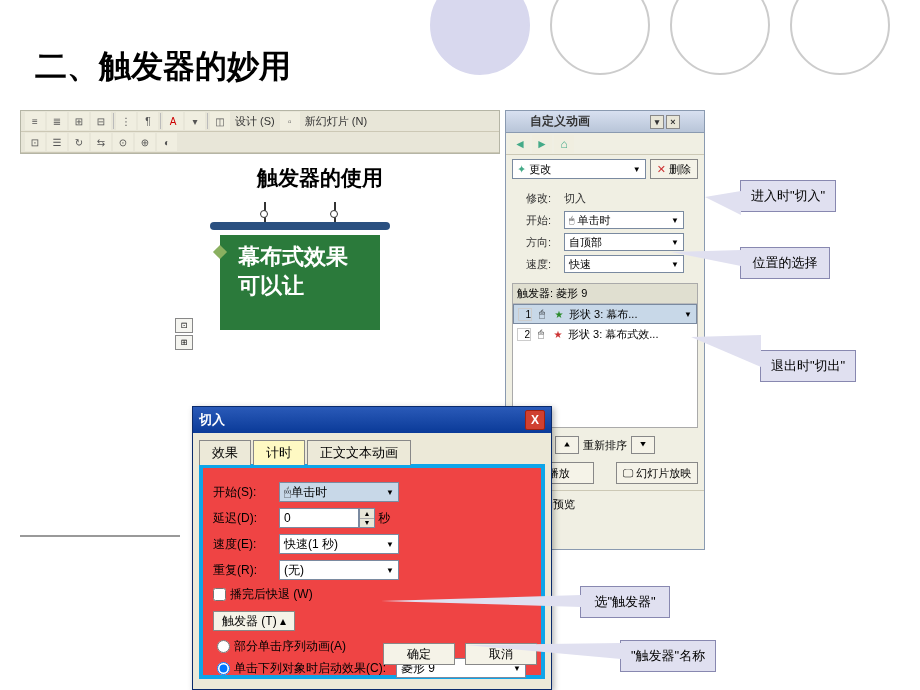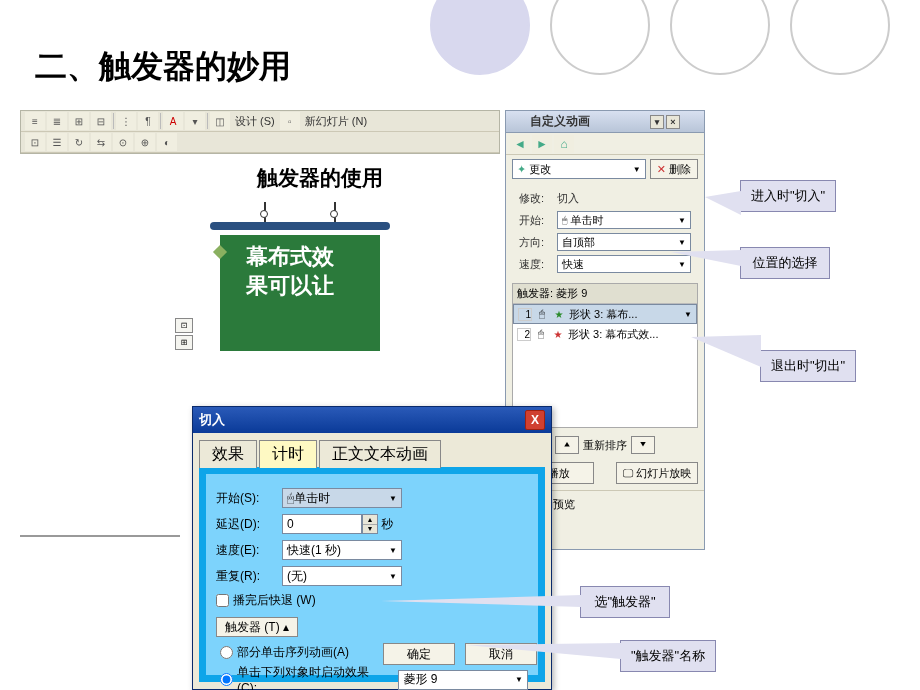--- a/index.html
+++ b/index.html
@@ -19,39 +19,39 @@
 
 
 .content-area { position: absolute; top: 164px; left: 170px; width: 300px; }
 .content-title { font-size: 21px; font-weight: bold; text-align: center; margin-bottom: 30px; }
 .banner-shape { position: relative; margin-left: 40px; width: 175px; }
 .banner-rod { width: 180px; height: 8px; background: #2a5080; border-radius: 4px; position: relative; }
 .banner-dot { width: 8px; height: 8px; background: white; border: 1px solid #333; border-radius: 50%; position: absolute; top: -12px; }
 .banner-dot.d1 { left: 50px; }
 .banner-dot.d2 { left: 120px; }
 .banner-line { width: 2px; height: 22px; background: #333; position: absolute; top: -20px; }
-.banner-body { width: 160px; height: 116px; margin-left: 10px; margin-top: 5px; background: #2b7a3b; color: white; padding: 8px 26px; font-size: 22px; font-weight: bold; line-height: 1.3; }
+.banner-body { width: 160px; height: 95px; margin-left: 10px; margin-top: 5px; background: #2b7a3b; color: white; padding: 8px 18px; font-size: 22px; font-weight: bold; line-height: 1.3; }
 .diamond { width: 10px; height: 10px; background: #8ab060; transform: rotate(45deg); position: absolute; left: 5px; top: 25px; }
 .placeholder-icons { position: absolute; left: 175px; top: 318px; }
 .ph-ico { width: 18px; height: 15px; border: 1px solid #888; background: #f5f5f0; margin-bottom: 2px; font-size: 8px; display:flex; align-items:center; justify-content:center; }
 
 .bottom-line { position: absolute; top: 535px; left: 20px; width: 160px; height: 2px; background: #999; }
 
 
 .task-pane { position: absolute; top: 110px; left: 505px; width: 200px; height: 440px; background: #f0efe3; border: 1px solid #8a9ab0; font-size: 12px; }
 .tp-title { height: 22px; background: linear-gradient(#d8e0f0, #b8c5d8); border-bottom: 1px solid #8a9ab0; display: flex; align-items: center; padding: 0 24px; font-weight: bold; color: #333; }
 .tp-title-close { margin-left: auto; display: flex; gap: 2px; }
 .tp-mini { width: 14px; height: 14px; border: 1px solid #888; display: flex; align-items: center; justify-content: center; font-size: 9px; background: #e8e6d8; }
 .tp-nav { height: 22px; display: flex; align-items: center; padding: 0 4px; gap: 2px; border-bottom: 1px solid #ccc8b5; }
 .tp-nav-btn { width: 20px; height: 18px; display:flex; align-items:center; justify-content:center; background:#f0eee0; font-size:12px; color:#4a8; }
 .tp-controls { padding: 4px 6px; display: flex; gap: 4px; }
 .tp-dropdown { height: 20px; background: #fff; border: 1px solid #7a8aa0; display: flex; align-items: center; padding: 0 4px; font-size: 11px; flex: 1; }
 .tp-dd-arrow { margin-left: auto; font-size: 8px; }
 .tp-btn { height: 20px; background: #f5f3e8; border: 1px solid #888; padding: 0 6px; display: flex; align-items: center; font-size: 11px; }
-.tp-props { padding: 4px 13px; }
+.tp-props { padding: 4px 20px; }
 .tp-prop-row { display: flex; align-items: center; height: 22px; font-size: 11px; }
 .tp-prop-label { width: 38px; color: #333; }
 .tp-prop-val { flex: 1; color: #333; }
 .tp-prop-select { flex: 1; height: 18px; background: #fff; border: 1px solid #7a8aa0; display: flex; align-items: center; padding: 0 4px; font-size: 11px; }
 .tp-list { margin: 4px 6px; border: 1px solid #aaa; background: #fff; height: 145px; }
 .tp-list-header { background: #e0dfd0; padding: 2px 4px; font-size: 11px; border-bottom: 1px solid #bbb; }
 .tp-list-item { display: flex; align-items: center; height: 20px; padding: 0 4px; font-size: 11px; gap: 3px; }
 .tp-list-item.sel { background: #c8d8e8; border: 1px solid #7a8aa0; }
 .tp-num { width: 14px; text-align: right; border: 1px solid #ccc; font-size: 10px; }
 .tp-ico { width: 14px; height: 14px; display:flex; align-items:center; justify-content:center; font-size:10px; }
@@ -60,23 +60,23 @@
 .tp-bottom-btns { padding: 4px 6px; display: flex; gap: 22px; }
 .tp-big-btn { flex: 1; height: 22px; border: 1px solid #888; background: #f5f3e8; display:flex; align-items:center; justify-content:center; font-size: 11px; gap: 3px; }
 .tp-autoprev { padding: 4px 8px; font-size: 11px; display: flex; align-items: center; gap: 4px; }
 .sep { height:1px; background:#ccc8b5; margin: 2px 0; }
 
 
 .dialog { position: absolute; top: 406px; left: 192px; width: 360px; height: 284px; background: #ece9d8; border: 1px solid #0a2a6b; box-shadow: 2px 2px 6px rgba(0,0,0,.3); font-size: 12px; }
 .dlg-title { height: 26px; background: linear-gradient(#2a5ab8, #0a3a98); color: #fff; display: flex; align-items: center; padding: 0 6px; font-size: 13px; font-weight: bold; }
 .dlg-close { margin-left: auto; width: 20px; height: 20px; background: #d04030; border: 1px solid #a02010; color: #fff; display: flex; align-items: center; justify-content: center; font-size: 12px; font-weight: bold; border-radius: 2px; }
 .dlg-tabs { display: flex; padding: 6px 6px 0 6px; }
-.dlg-tab { padding: 3px 12px; border: 1px solid #888; border-bottom: none; background: #ece9d8; font-size: 16px; margin-right: 2px; position: relative; top: 1px; }
+.dlg-tab { padding: 3px 12px; border: 1px solid #888; border-bottom: none; background: #ece9d8; font-size: 13px; margin-right: 2px; position: relative; top: 1px; }
 .dlg-tab.active { background: #fef9c3; z-index: 2; }
-.dlg-panel { margin: 0 6px 6px 6px; background: #7dd3fc; border: 7px solid #0ea5e9; padding: 12px 10px; height: 215px; }
+.dlg-panel { margin: 0 6px 6px 6px; background: #ef4444; border: 4px solid #0ea5e9; padding: 12px 10px; height: 215px; }
 .dlg-row { display: flex; align-items: center; height: 24px; font-size: 12px; margin-bottom: 2px; }
 .dlg-label { width: 66px; }
 .dlg-input { height: 20px; background: #fff; border: 1px solid #7a8aa0; display: flex; align-items: center; padding: 0 4px; font-size: 12px; }
 .dlg-input.w1 { width: 120px; }
 .dlg-input.w2 { width: 80px; }
 .dlg-spin { width: 16px; height: 20px; border: 1px solid #7a8aa0; background: #e8e6d8; display:flex; flex-direction:column; }
 .dlg-spin-b { flex:1; display:flex; align-items:center; justify-content:center; font-size:7px; border-bottom:1px solid #aaa; }
 .dlg-check { display: flex; align-items: center; gap: 4px; margin: 4px 0; font-size: 12px; }
 .dlg-check input { width: 13px; height: 13px; }
 .dlg-trigger-btn { height: 20px; background: #f5f3e8; border: 1px solid #888; padding: 4px 8px; display: inline-flex; align-items: center; font-size: 12px; margin: 4px 0; justify-content: space-between; }

